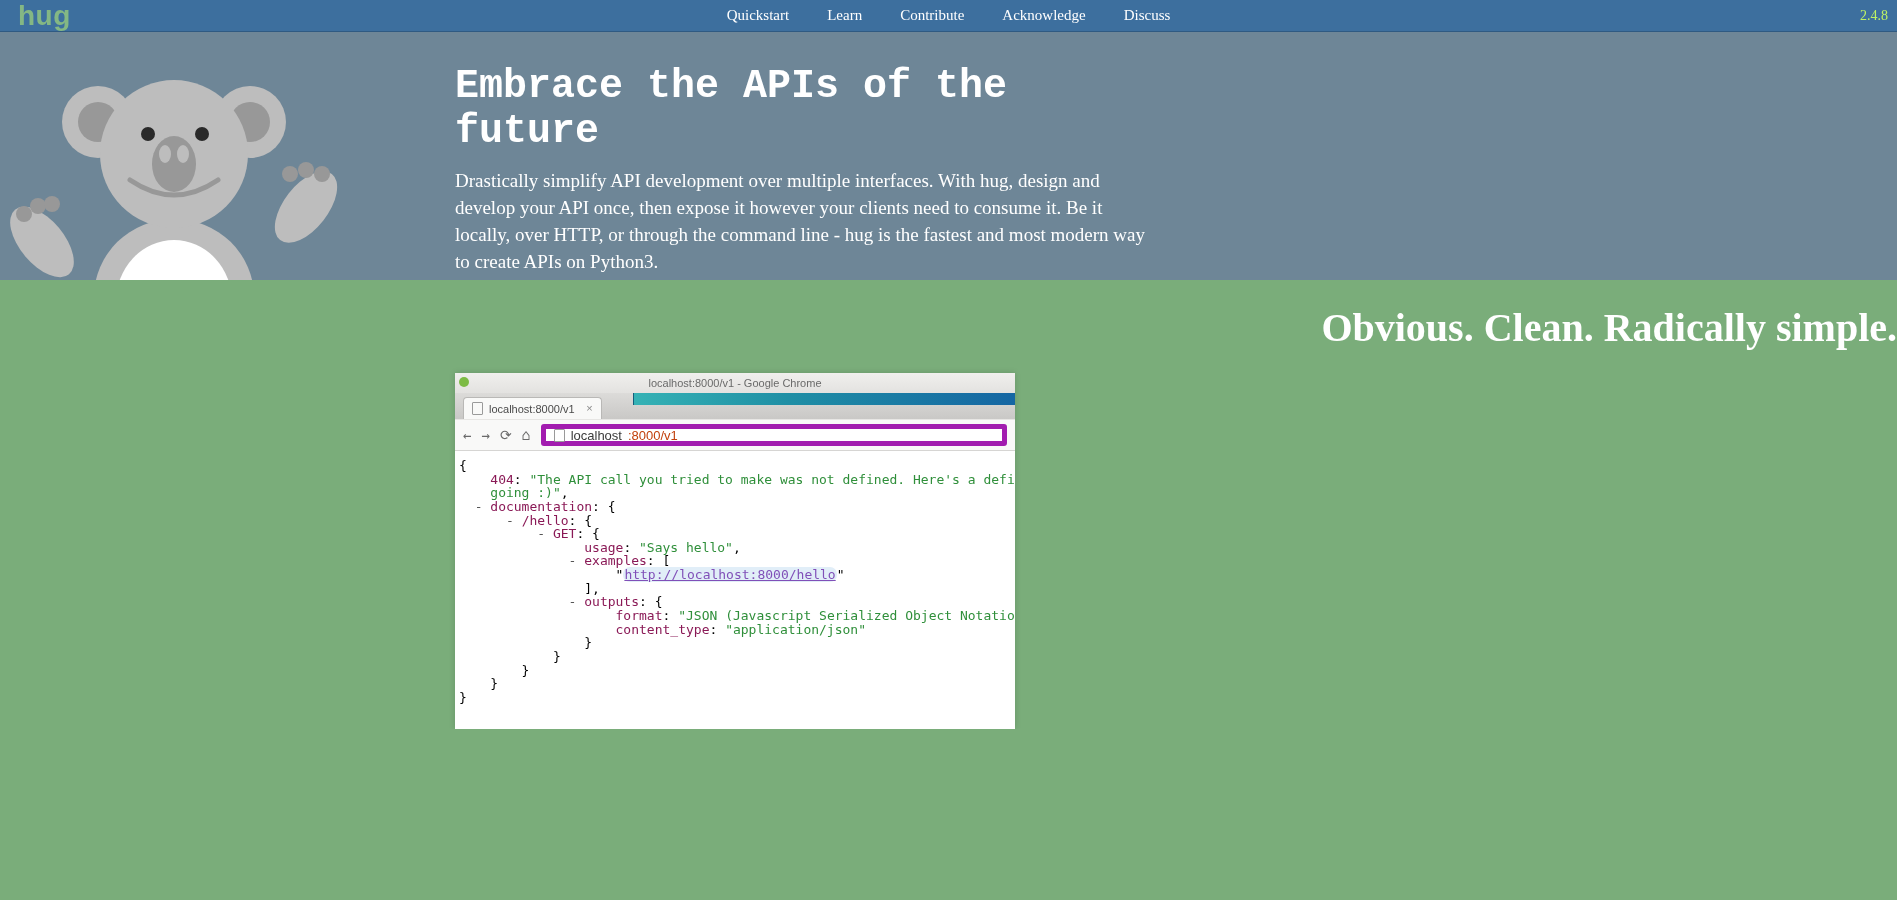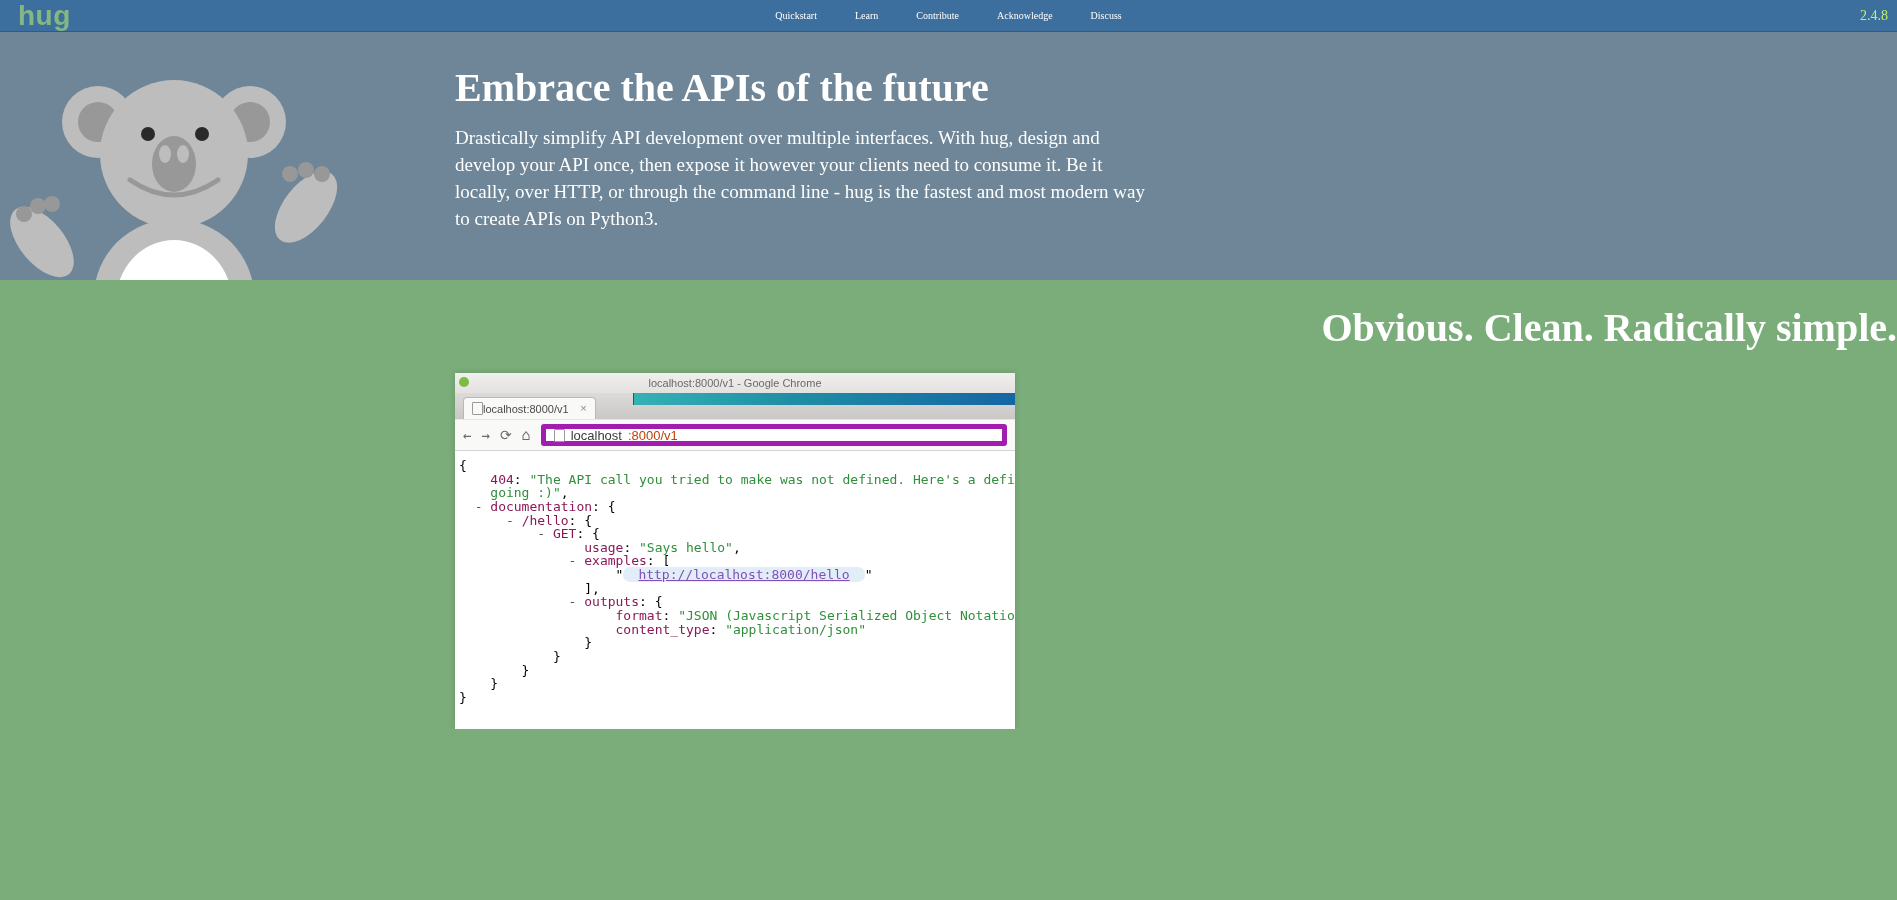--- a/index.html
+++ b/index.html
@@ -27,21 +27,21 @@
   }
   .nav-center {
     position: absolute;
     left: 50%;
     transform: translateX(-50%);
     display: flex;
     gap: 38px;
   }
   .nav-center a {
     color: #ffffff;
-    font-size: 10px;
+    font-size: 15px;
     text-decoration: none;
     font-family: Georgia, serif;
   }
   .version {
     color: #bef264;
     font-size: 14px;
     position: absolute;
     right: 9px;
     font-family: Georgia, serif;
   }
@@ -61,21 +61,21 @@
   .koala-wrap svg { position: absolute; left: 10px; top: 8px; }
   .hero-text {
     color: #ffffff;
     padding-top: 10px;
     max-width: 700px;
   }
   .hero-text h1 {
     font-size: 40px;
     font-weight: bold;
     margin-bottom: 14px;
-    font-family: Liberation Serif, serif;
+    font-family: Liberation Mono, monospace;
   }
   .hero-text p {
     font-size: 19px;
     line-height: 1.42;
     font-family: Liberation Serif, serif;
   }
   
   .green-section {
     background: #7aad7a;
     padding: 24px 0 0 455px;
@@ -122,21 +122,21 @@
     background: #f9f9f8;
     border: 1px solid #b9b8b6;
     border-bottom: none;
     border-radius: 4px 4px 0 0;
     height: 22px;
     padding: 0 26px 0 8px;
     font-size: 11px;
     color: #4a4a4a;
     display: flex;
     align-items: center;
-    gap: 0;
+    gap: 6px;
     position: relative;
     font-family: Arial, sans-serif;
   }
   .browser-tab .doc-icon{
     width:11px;height:13px;border:1px solid #9a9a9a;border-radius:1px;position:relative;
   }
   .browser-tab .tab-x{
     position:absolute; right:8px; top:4px; font-size:11px; color:#888;
   }
   .tab-strip{
@@ -166,21 +166,21 @@
   .addr .path{color:#c2410c}
   .browser-body{
     font-size: 13px;
     padding: 8px 4px 24px 4px;
     line-height: 1.05;
     white-space: pre;
     overflow: hidden;
   }
   .k{ color:#8a1956; font-weight:normal; }
   .s{ color:#2f8f3a; }
-  .lnk{ color:#8050b8; text-decoration:underline; background:#e1eef8; padding:0 15px;border-radius:7px;}
+  .lnk{ color:#8050b8; text-decoration:underline; background:#e1eef8; padding:0 1px;border-radius:7px;}
   .dash{ color:#555; }
 </style>
 </head>
 <body>
 
 <div class="header">
   <div class="logo">hug</div>
   <nav class="nav-center">
     <a href="#">Quickstart</a>
     <a href="#">Learn</a>

